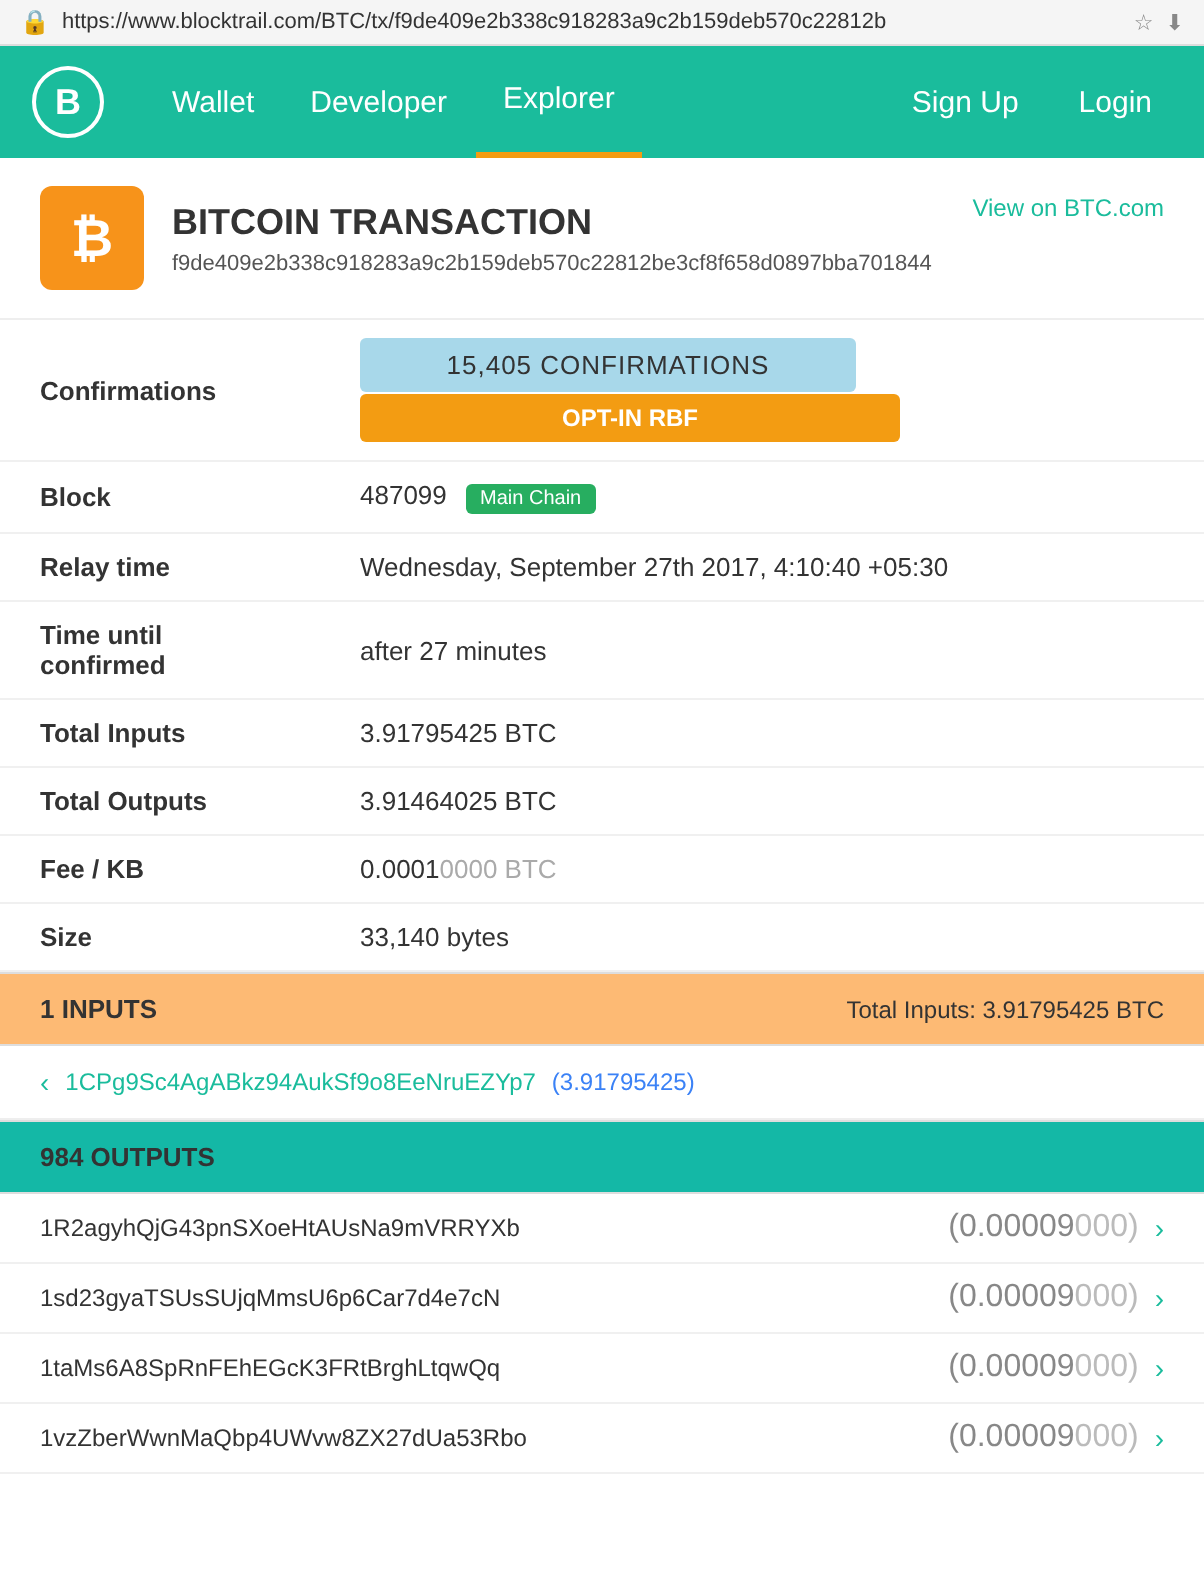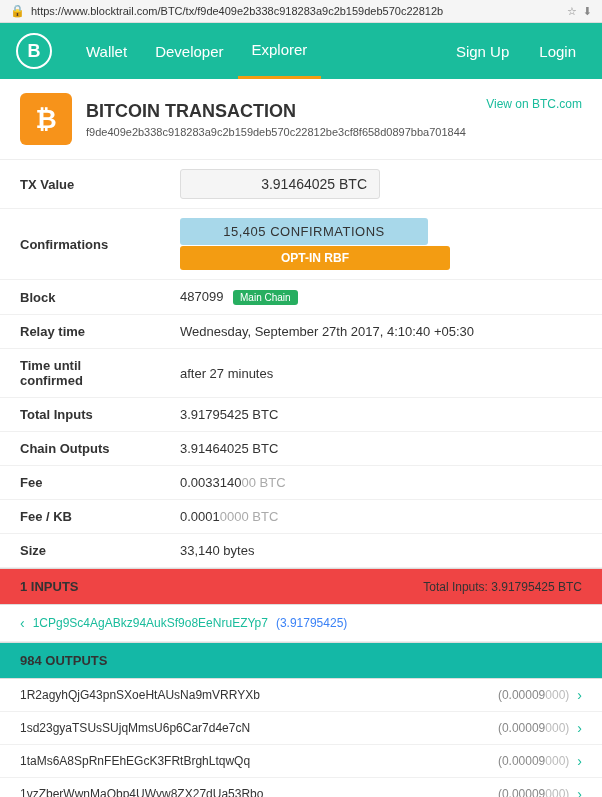--- a/index.html
+++ b/index.html
@@ -116,21 +116,21 @@
       color: #fff;
       font-size: 10px;
       border-radius: 3px;
       padding: 2px 7px;
       margin-left: 6px;
     }
     .fee-muted { color: #aaa; }
 
     
     .section-header {
-      background: #ef4444;
+      background: #fdba74;
       border-top: 1px solid #ddd;
       border-bottom: 1px solid #ddd;
       padding: 10px 20px;
       display: flex;
       justify-content: space-between;
       align-items: center;
       font-size: 13px;
     }
     .section-header .left { font-weight: bold; color: #333; }
     .section-header .right { color: #333; font-size: 12px; }
@@ -160,21 +160,21 @@
 
     
     .output-row {
       padding: 8px 20px;
       border-bottom: 1px solid #f0f0f0;
       display: flex;
       align-items: center;
       justify-content: space-between;
     }
     .output-addr { font-size: 12px; color: #333; }
-    .output-val { color: #888; font-size: 12px; }
+    .output-val { color: #888; font-size: 16px; }
     .chevron-right { color: #1abc9c; font-size: 14px; margin-left: 8px; }
   </style>
 </head>
 <body>
 
 <div class="url-bar">
   <span class="lock">🔒</span>
   <span class="url-text">https://www.blocktrail.com/BTC/tx/f9de409e2b338c918283a9c2b159deb570c22812b</span>
   <div class="url-icons">
     <span>☆</span>
@@ -203,26 +203,20 @@
   </div>
   <div>
     <div class="tx-title">BITCOIN TRANSACTION</div>
     <div class="tx-hash">f9de409e2b338c918283a9c2b159deb570c22812be3cf8f658d0897bba701844</div>
   </div>
   <a class="view-link">View on BTC.com</a>
 </div>
 
 <table class="tx-table">
   <tbody>
-      <tr>
-    <td class="label">TX Value</td>
-    <td class="value">
-      <div class="value-box">3.91464025 BTC</div>
-    </td>
-  </tr>
   <tr>
     <td class="label">Confirmations</td>
     <td class="value">
       <div class="confirmations-box">15,405 CONFIRMATIONS</div>
       <br>
       <div class="rbf-box">OPT-IN RBF</div>
     </td>
   </tr>
   <tr>
     <td class="label">Block</td>
@@ -237,28 +231,22 @@
   </tr>
   <tr>
     <td class="label">Time until confirmed</td>
     <td class="value">after 27 minutes</td>
   </tr>
   <tr>
     <td class="label">Total Inputs</td>
     <td class="value">3.91795425 BTC</td>
   </tr>
   <tr>
-    <td class="label">Chain Outputs</td>
+    <td class="label">Total Outputs</td>
     <td class="value">3.91464025 BTC</td>
-  </tr>
-  <tr>
-    <td class="label">Fee</td>
-    <td class="value">
-      <span>0.0033140</span><span class="fee-muted">00 BTC</span>
-    </td>
   </tr>
   <tr>
     <td class="label">Fee / KB</td>
     <td class="value">
       <span>0.0001</span><span class="fee-muted">0000 BTC</span>
     </td>
   </tr>
   <tr>
     <td class="label">Size</td>
     <td class="value">33,140 bytes</td>

